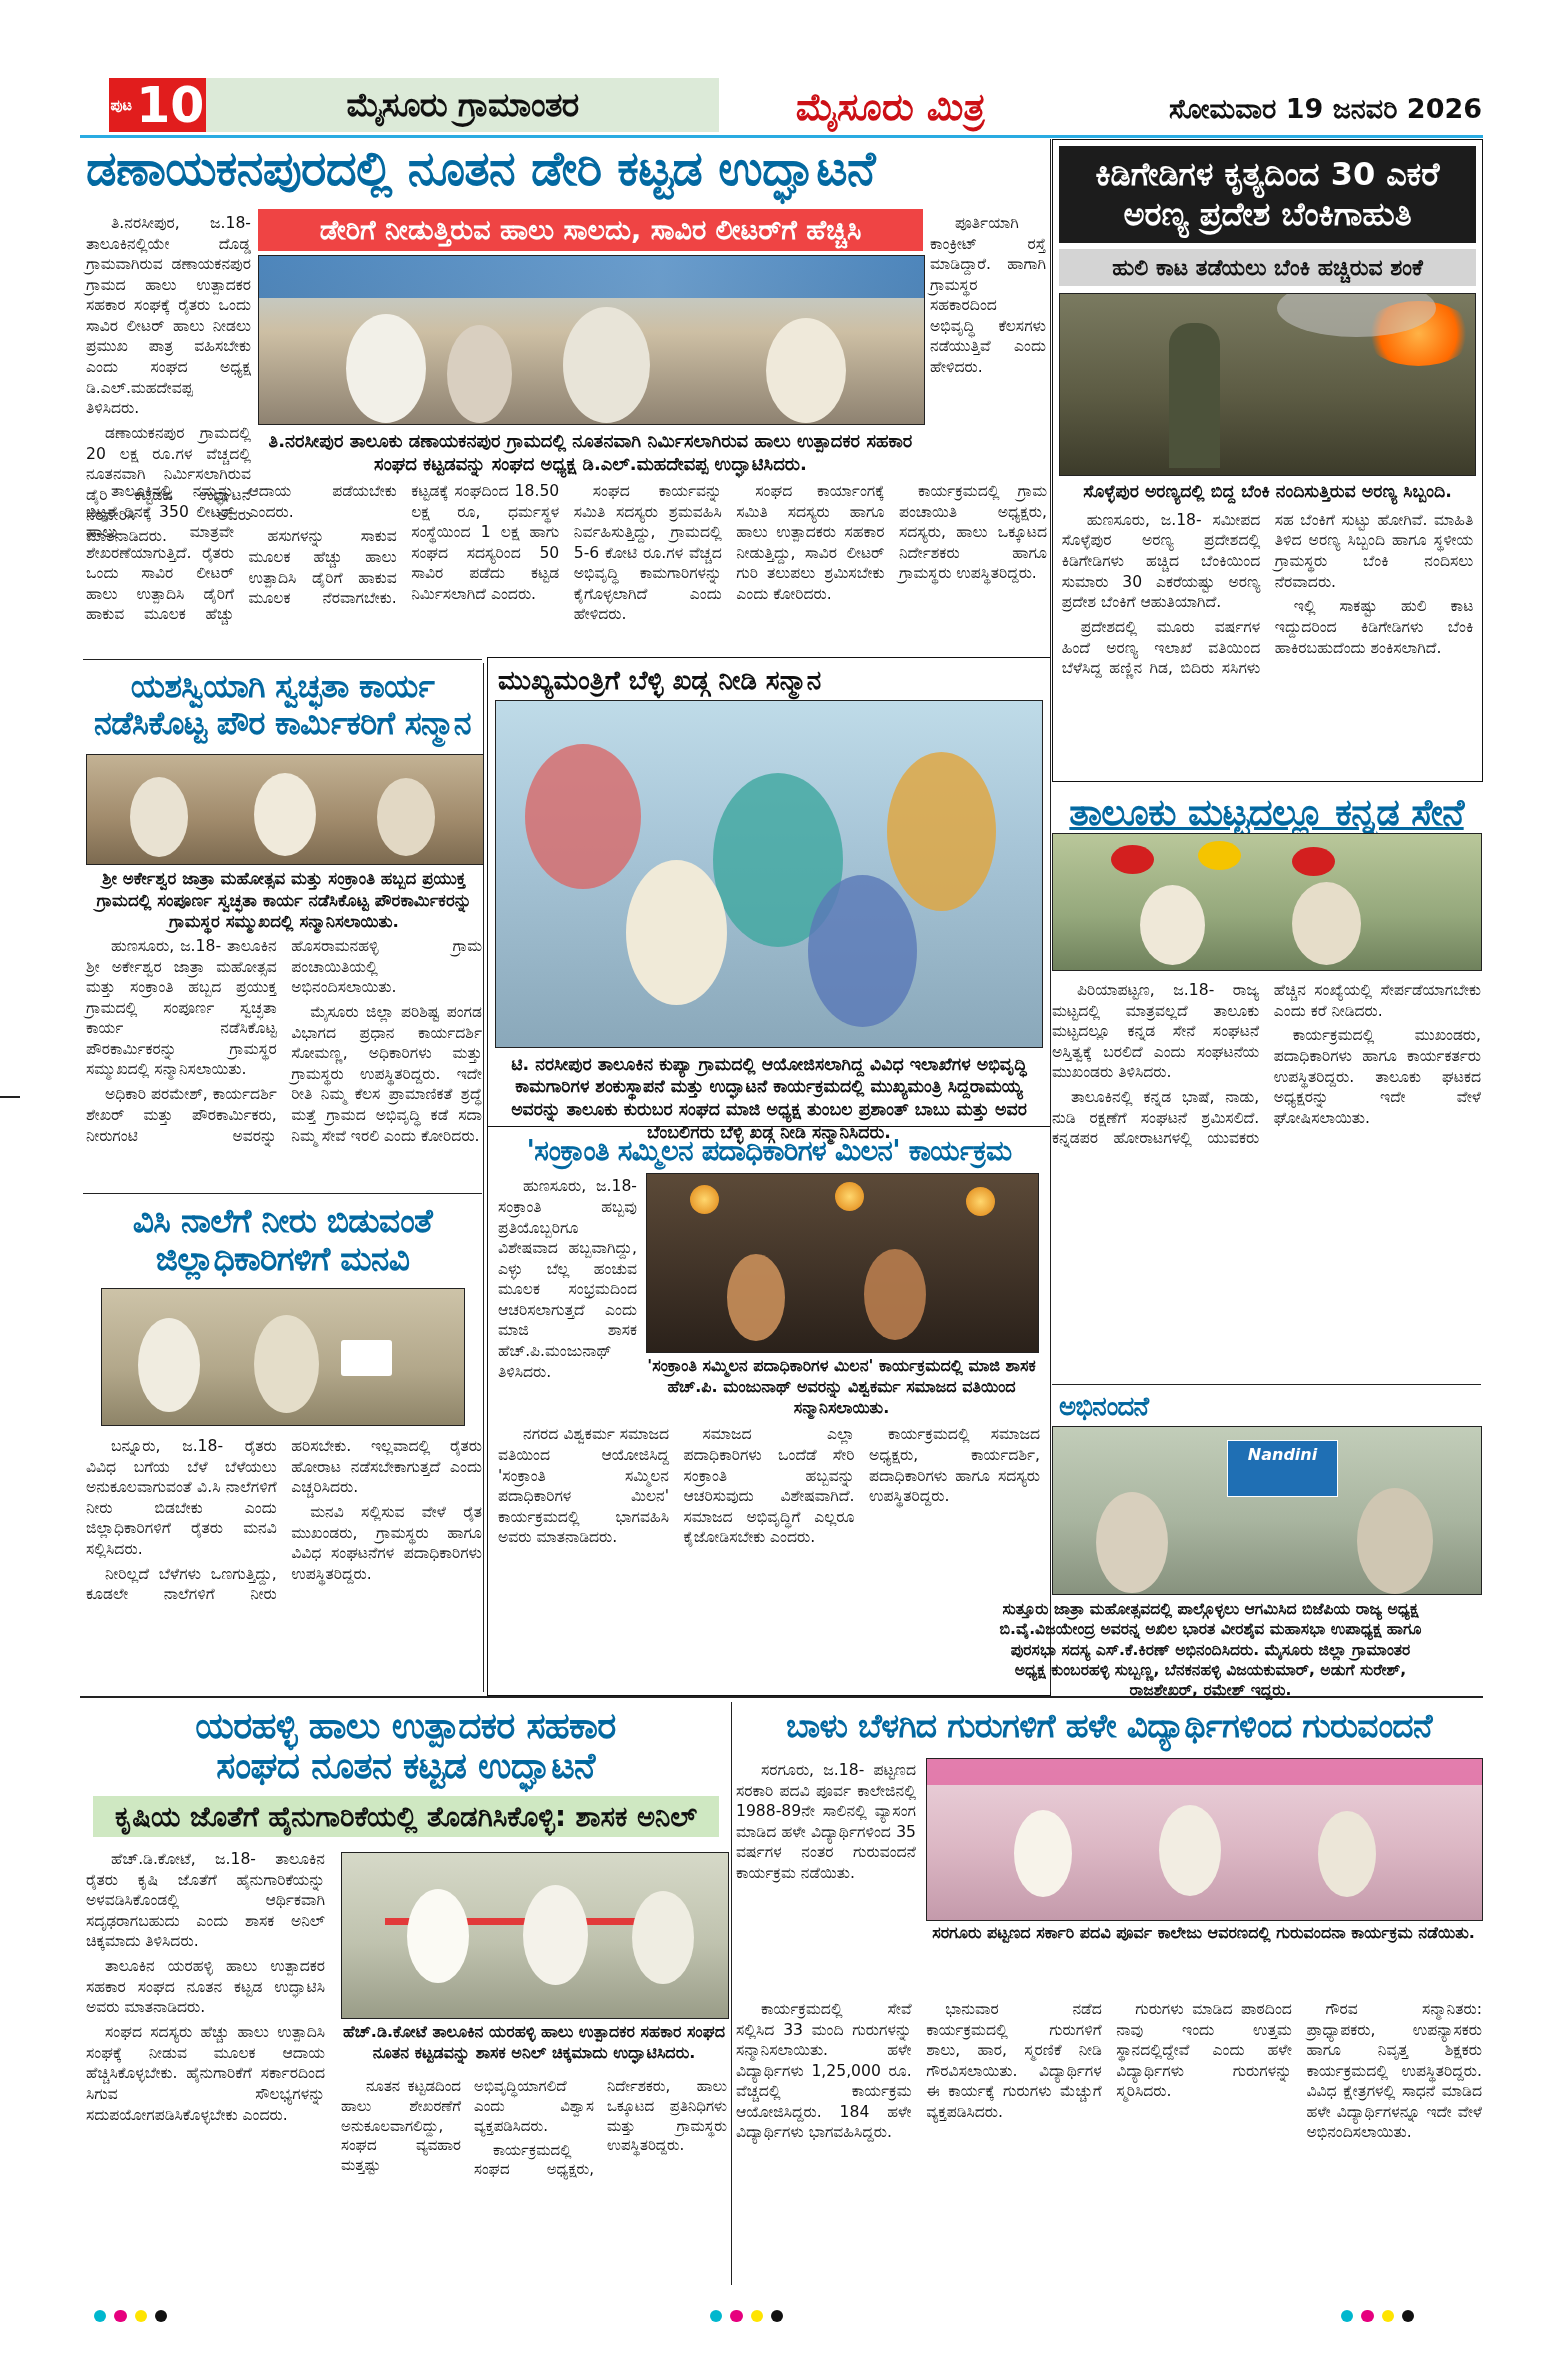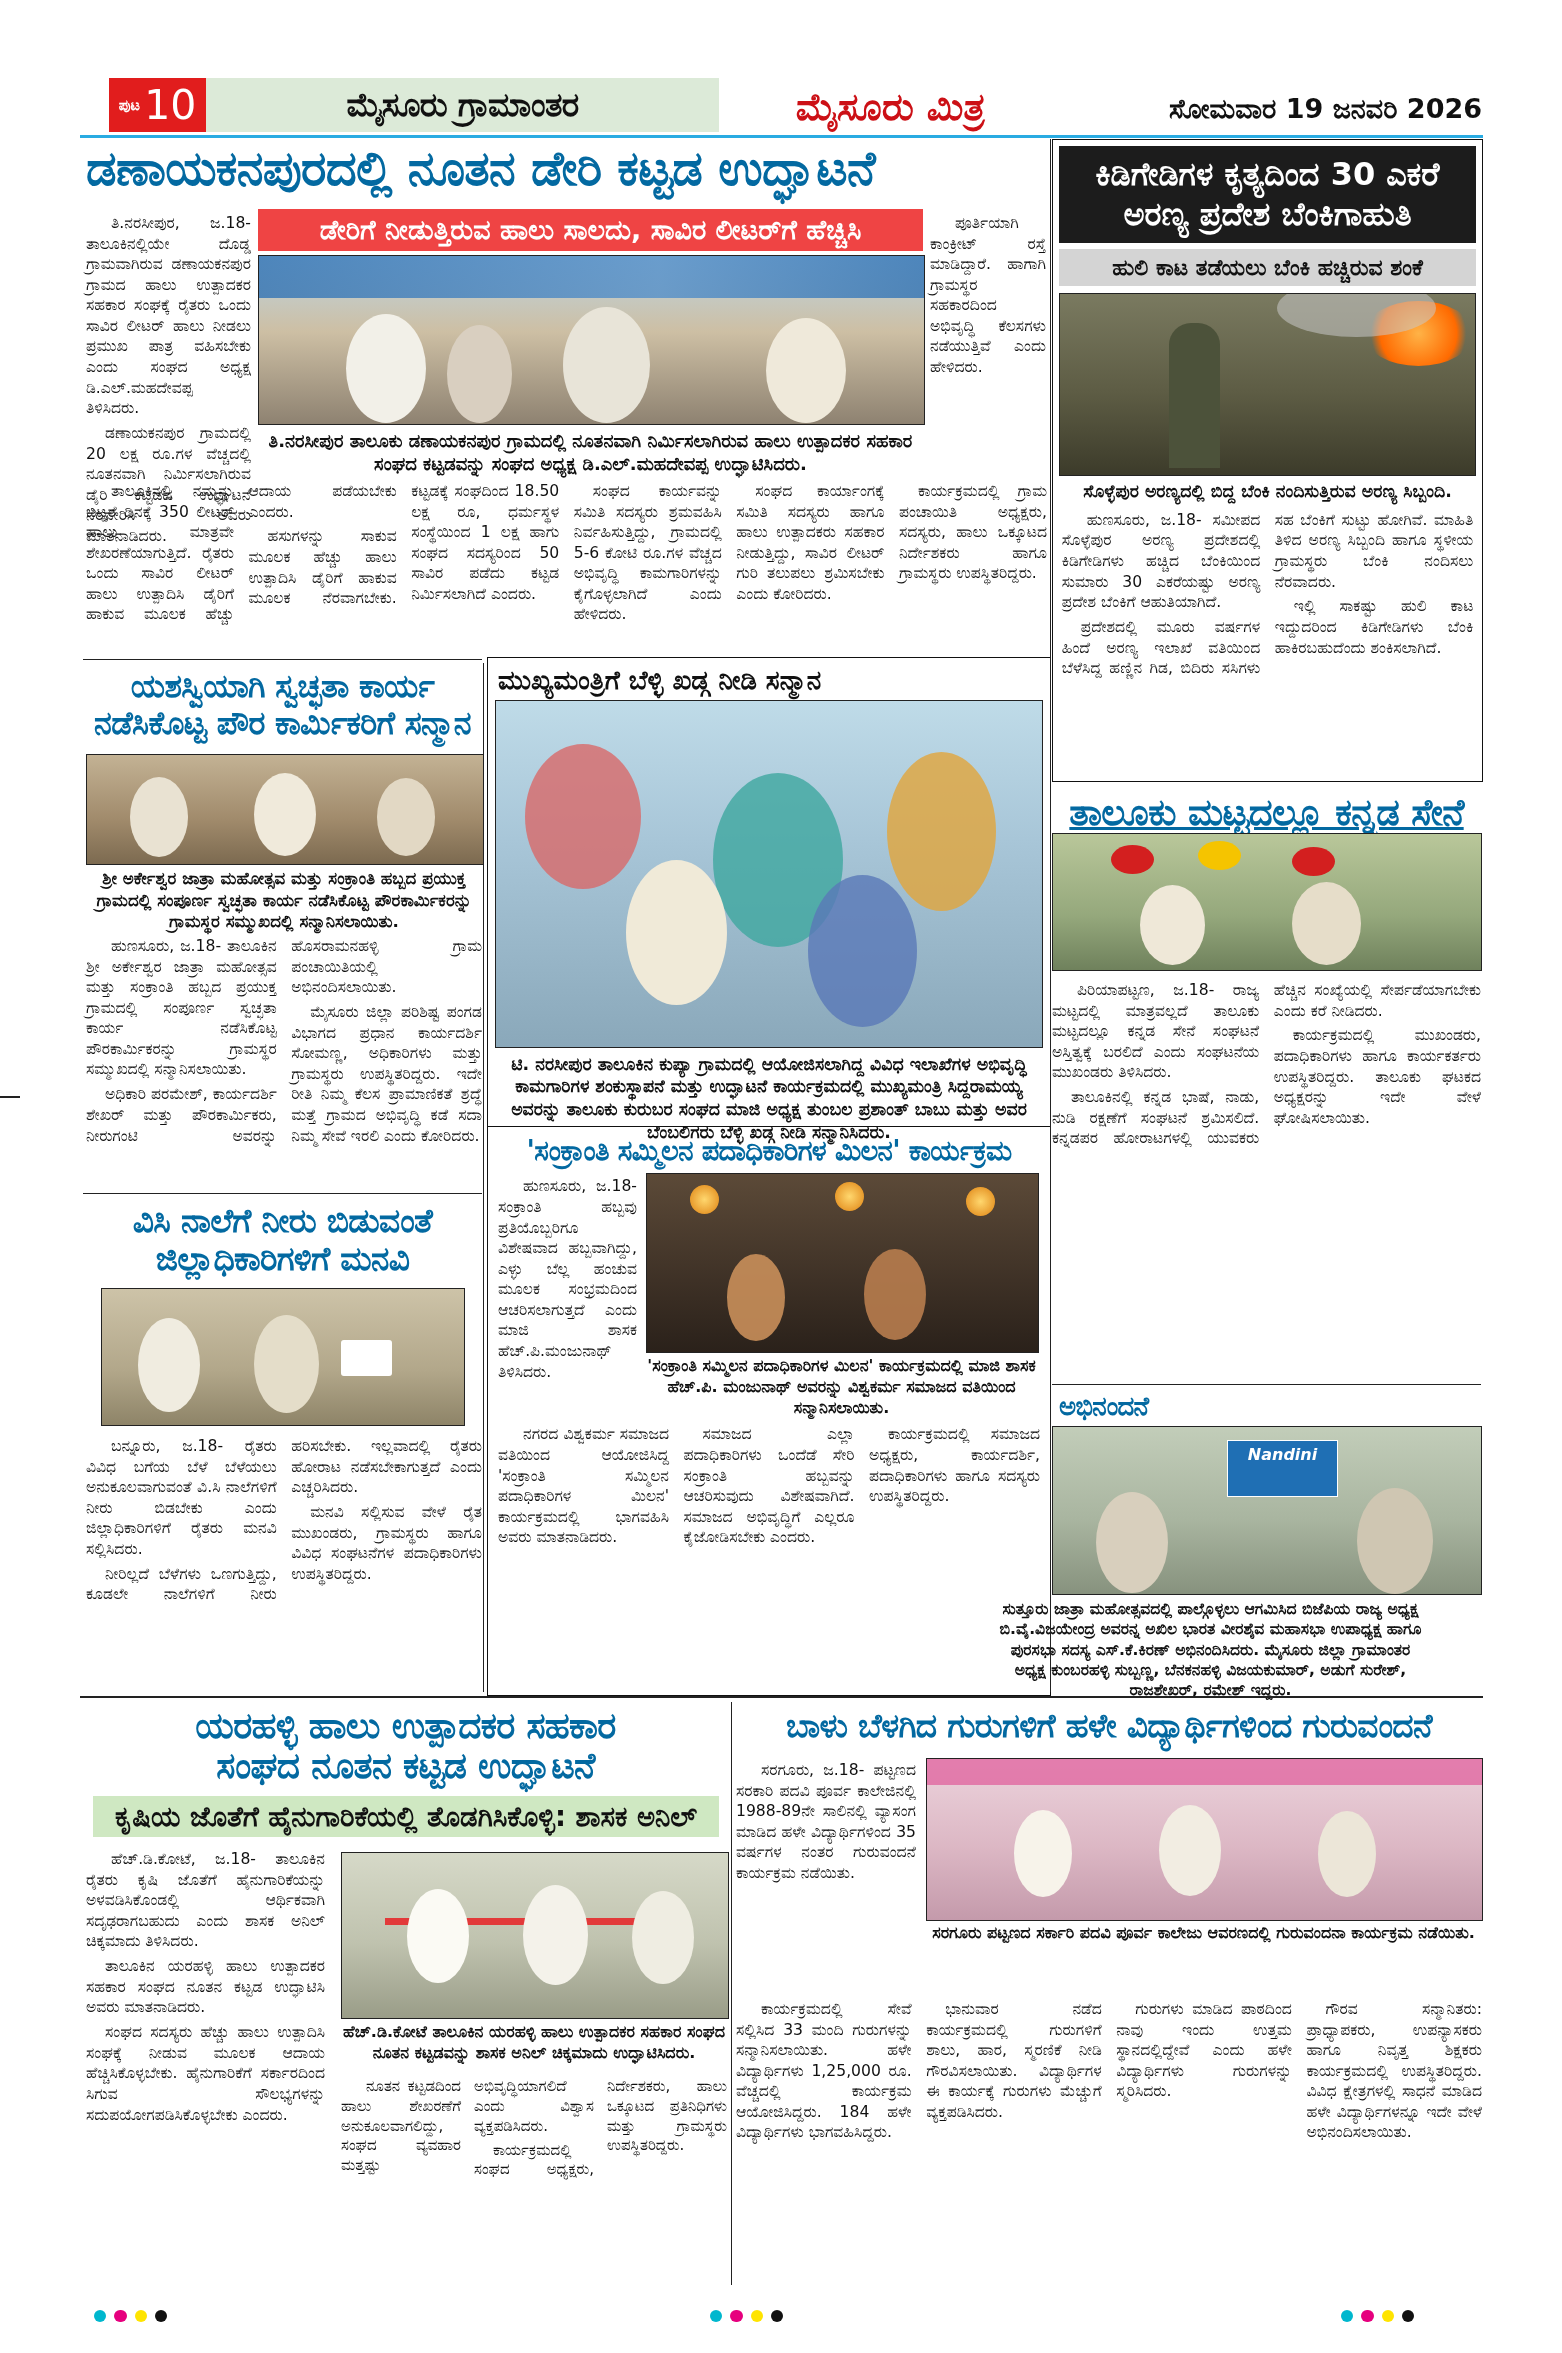--- a/index.html
+++ b/index.html
@@ -19,21 +19,21 @@
   .dot{width:12.3px;height:12.3px;border-radius:50%;display:inline-block;margin-right:8px;}
   .boxed{border:1.4px solid #111;}
 </style>
 </head>
 <body>
 
 <div class="page">
 
   <div class="abs" style="left:109px;top:78px;width:97px;height:54px;background:#e11d1d;color:#fff;display:flex;align-items:center;justify-content:center;gap:4.3px;">
     <span style="font-size:14.5px;font-weight:bold;">ಪುಟ</span>
-    <span style="font-size:41px;font-weight:normal;line-height:1;">10</span>
+    <span style="font-size:49px;font-weight:bold;line-height:1;">10</span>
   </div>
   <div class="abs" style="left:206px;top:78px;width:513px;height:54px;background:#dcead8;display:flex;align-items:center;justify-content:center;">
     <span style="font-size:33px;font-weight:bold;letter-spacing:-0.7px;">ಮೈಸೂರು ಗ್ರಾಮಾಂತರ</span>
   </div>
   <div class="abs" style="left:739px;top:84px;width:304px;height:46px;display:flex;align-items:center;justify-content:center;">
     <span style="color:#cc1016;font-size:38px;font-weight:bold;transform:skewX(-5deg);">ಮೈಸೂರು ಮಿತ್ರ</span>
   </div>
   <div class="abs" style="left:1130px;top:93px;width:352px;text-align:right;font-size:27px;font-weight:bold;">ಸೋಮವಾರ 19 ಜನವರಿ 2026</div>
   <div class="abs" style="left:80px;top:135px;width:1403px;height:2.9px;background:#29abe2;"></div>
 

